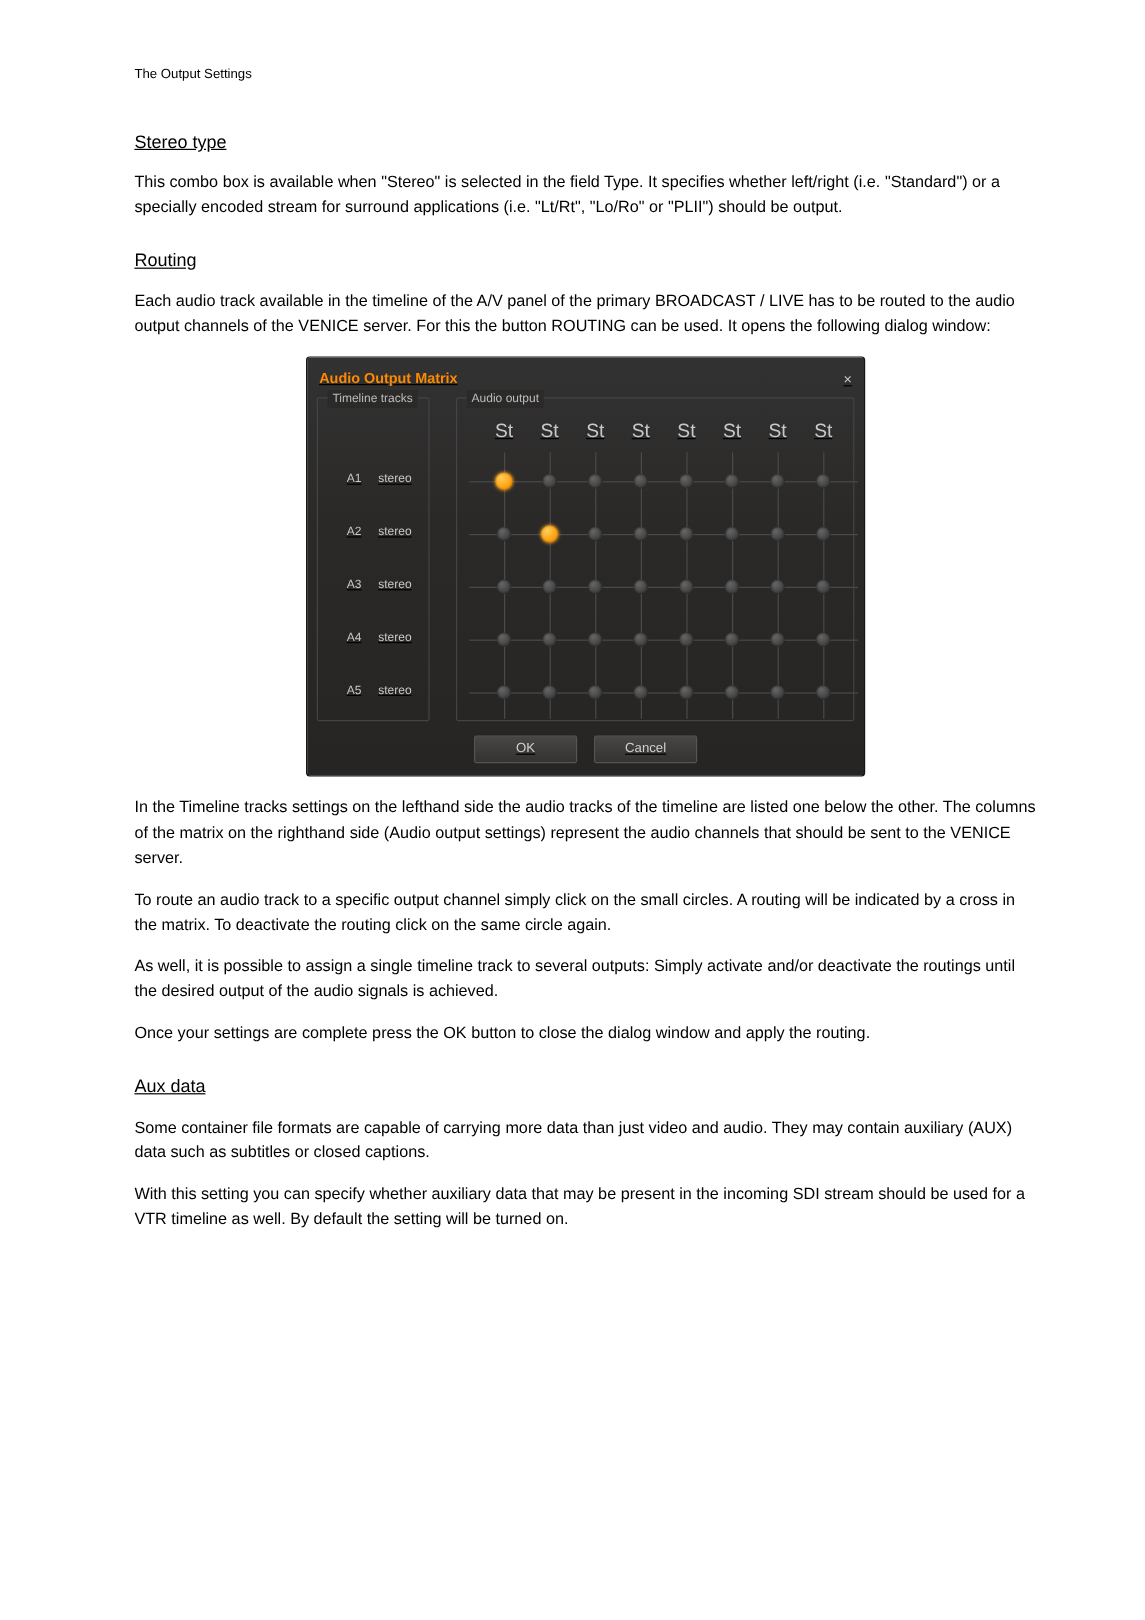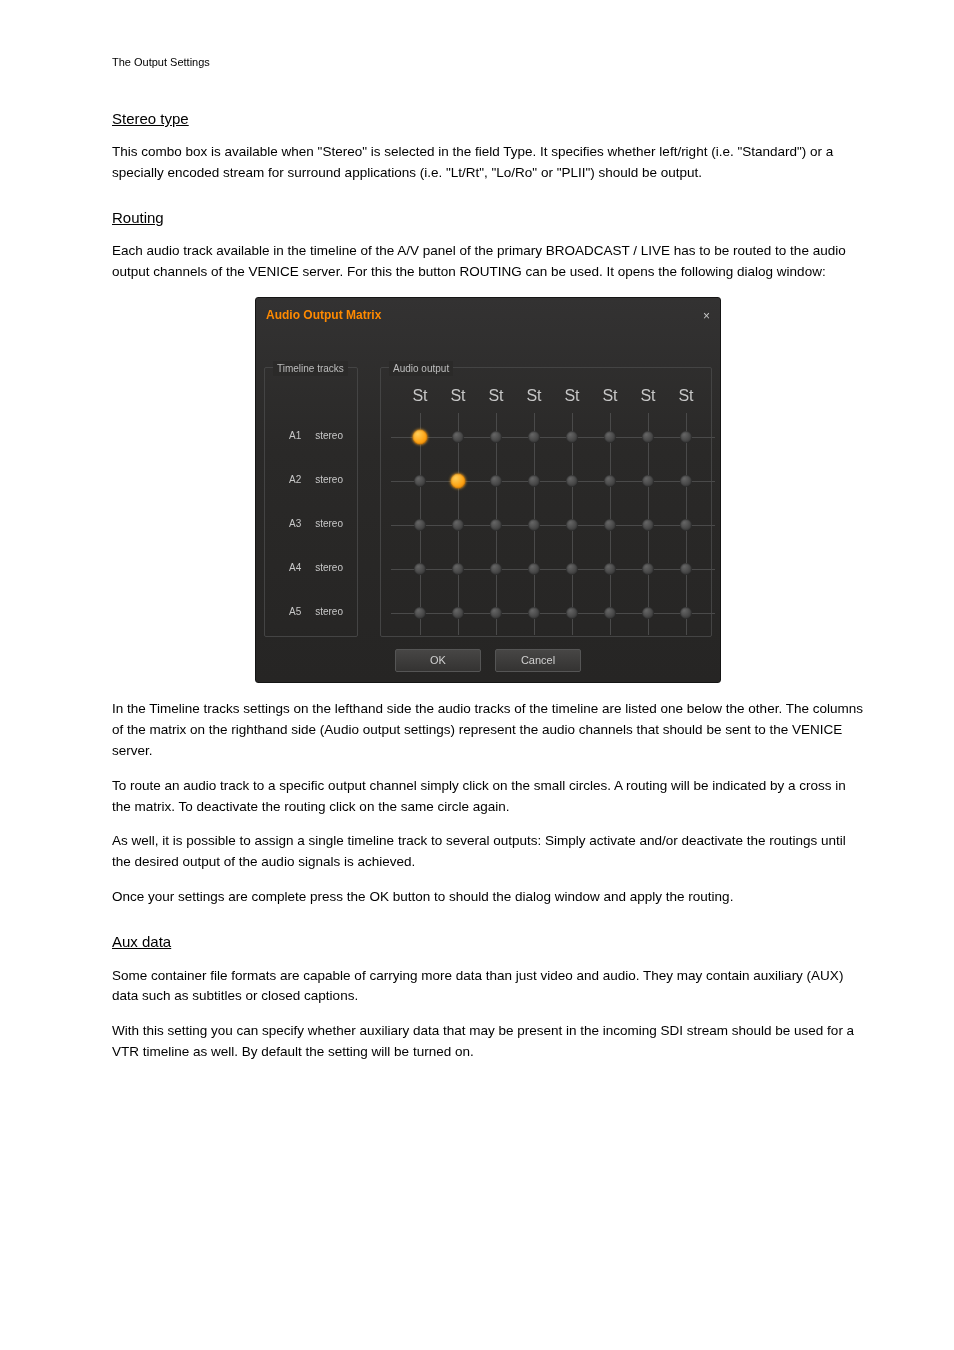--- a/index.html
+++ b/index.html
@@ -25,20 +25,21 @@
     font-size: 15px;
     margin: 14px 0 12px 0;
   }
   .body-text {
     margin: 0 0 14px 0;
   }
   .large-gap { margin-bottom: 22px; }
   .screenshot-wrap {
     width: 466px;
     margin: 10px auto 16px auto;
+    text-decoration: underline;
   }
 
   
   .dlg {
     width: 466px;
     background: linear-gradient(#333232, #2a2928 40%, #262524);
     border: 1px solid #151515;
     border-radius: 3px;
     box-sizing: border-box;
     font-family: Tahoma, Arial, sans-serif;
@@ -60,21 +61,20 @@
   }
   .dlg-close {
     color: #c8c8c8;
     font-size: 12px;
     line-height: 1;
     cursor: pointer;
   }
   .dlg-body {
     display: flex;
     gap: 22px;
-    margin-top: 36px;
   }
   .fieldset {
     border: 1px solid #444;
     border-radius: 2px;
     position: relative;
     padding: 14px 6px 6px 6px;
     box-sizing: border-box;
   }
   .fieldset-legend {
     position: absolute;
@@ -293,19 +293,19 @@
       <div class="dlg-buttons">
         <div class="dlg-btn">OK</div>
         <div class="dlg-btn">Cancel</div>
       </div>
     </div>
   </div>
 
   <p class="body-text">In the Timeline tracks settings on the lefthand side the audio tracks of the timeline are listed one below the other. The columns of the matrix on the righthand side (Audio output settings) represent the audio channels that should be sent to the VENICE server.</p>
   <p class="body-text">To route an audio track to a specific output channel simply click on the small circles. A routing will be indicated by a cross in the matrix. To deactivate the routing click on the same circle again.</p>
   <p class="body-text">As well, it is possible to assign a single timeline track to several outputs: Simply activate and/or deactivate the routings until the desired output of the audio signals is achieved.</p>
-  <p class="body-text large-gap">Once your settings are complete press the OK button to should the dialog window and apply the routing.</p>
+  <p class="body-text large-gap">Once your settings are complete press the OK button to close the dialog window and apply the routing.</p>
 
   <p class="underline-heading">Aux data</p>
   <p class="body-text">Some container file formats are capable of carrying more data than just video and audio. They may contain auxiliary (AUX) data such as subtitles or closed captions.</p>
   <p class="body-text">With this setting you can specify whether auxiliary data that may be present in the incoming SDI stream should be used for a VTR timeline as well. By default the setting will be turned on.</p>
 
 </div>
 
 </body></html>

